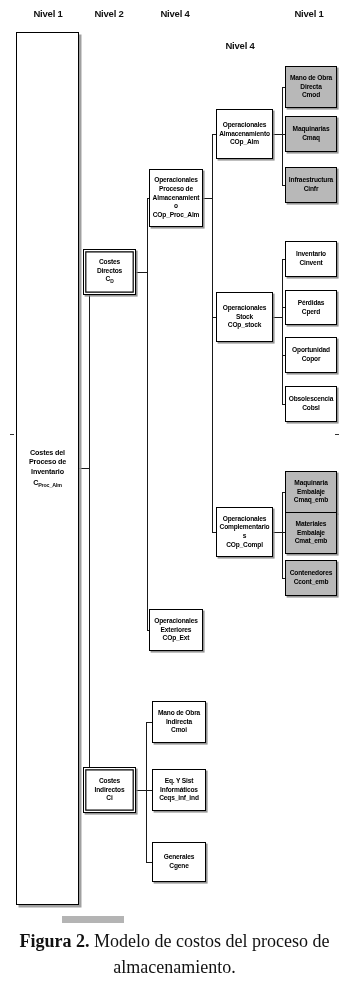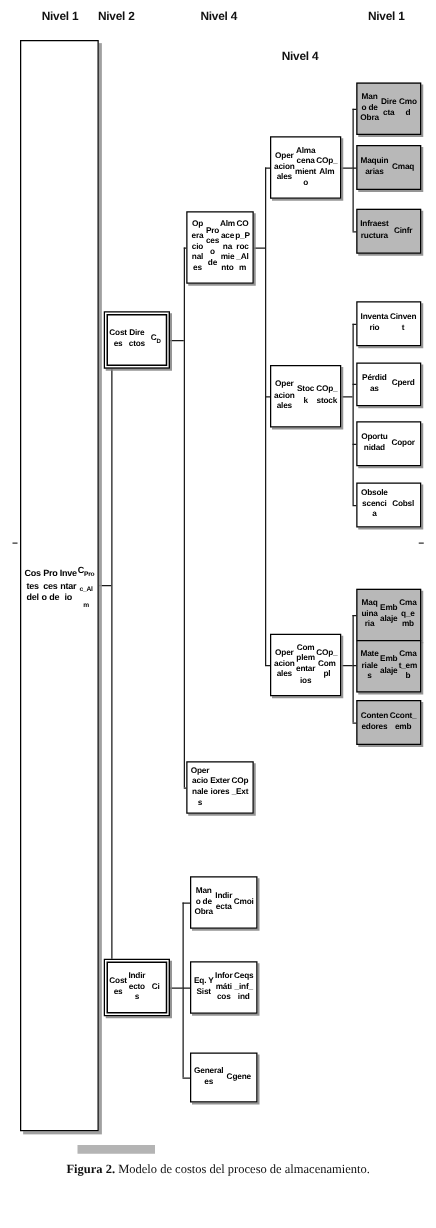--- a/index.html
+++ b/index.html
@@ -26,21 +26,21 @@
     position:absolute;
     box-sizing:border-box;
     border:1.2px solid #000;
     background:#ffffff;
     color:#000;
     font-size:6.6px;
     font-weight:bold;
     line-height:1.32;
     text-align:center;
     display:flex;
-    flex-direction:row;
+    flex-direction:column;
     align-items:center;
     justify-content:center;
     letter-spacing:-0.15px;
     box-shadow:1.6px 1.6px 0 rgba(130,130,130,0.85);
     padding:1px 2px;
     word-break:break-word;
     z-index:3;
   }
   .node .ln{display:block;width:100%;}
   .node.gray{background:#b8b8b8;}
@@ -62,38 +62,38 @@
   .ln-h,.ln-v{
     position:absolute;background:#1a1a1a;z-index:1;
   }
   .ln-h{height:1.2px;}
   .ln-v{width:1.2px;}
   
   #caption{
     position:absolute;left:0;top:929px;width:349px;
     text-align:center;
     font-family:"Liberation Serif", serif;
-    font-size:10px;color:#111;line-height:1.42;
+    font-size:18px;color:#111;line-height:1.42;
   }
   #caption b{font-weight:bold;}
   #capbar{
     position:absolute;left:62px;top:916px;width:62px;height:7px;
     background:#b4b4b4;
   }
   .tick{
     position:absolute;background:#333;width:4px;height:1px;z-index:1;
   }
 </style>
 </head>
 <body>
 
 <div id="diagram">
 
   <div class="hdr" style="left:16px;width:64px;">Nivel 1</div>
-  <div class="hdr" style="left:62px;width:62px;">Nivel 2</div>
+  <div class="hdr" style="left:78px;width:62px;">Nivel 2</div>
   <div class="hdr" style="left:142px;width:66px;">Nivel 4</div>
   <div class="hdr" style="left:206px;width:68px;margin-top:32px;">Nivel 4</div>
   <div class="hdr" style="left:274px;width:70px;">Nivel 1</div>
 
   <div class="ln-h" style="left:79px;top:468px;width:10px;"></div>
   <div class="ln-v" style="left:89px;top:272px;height:518px;"></div>
   <div class="ln-h" style="left:89px;top:272px;width:6px;"></div>
   <div class="ln-h" style="left:89px;top:790px;width:6px;"></div>
 
   <div class="ln-h" style="left:136px;top:272px;width:11px;"></div>

